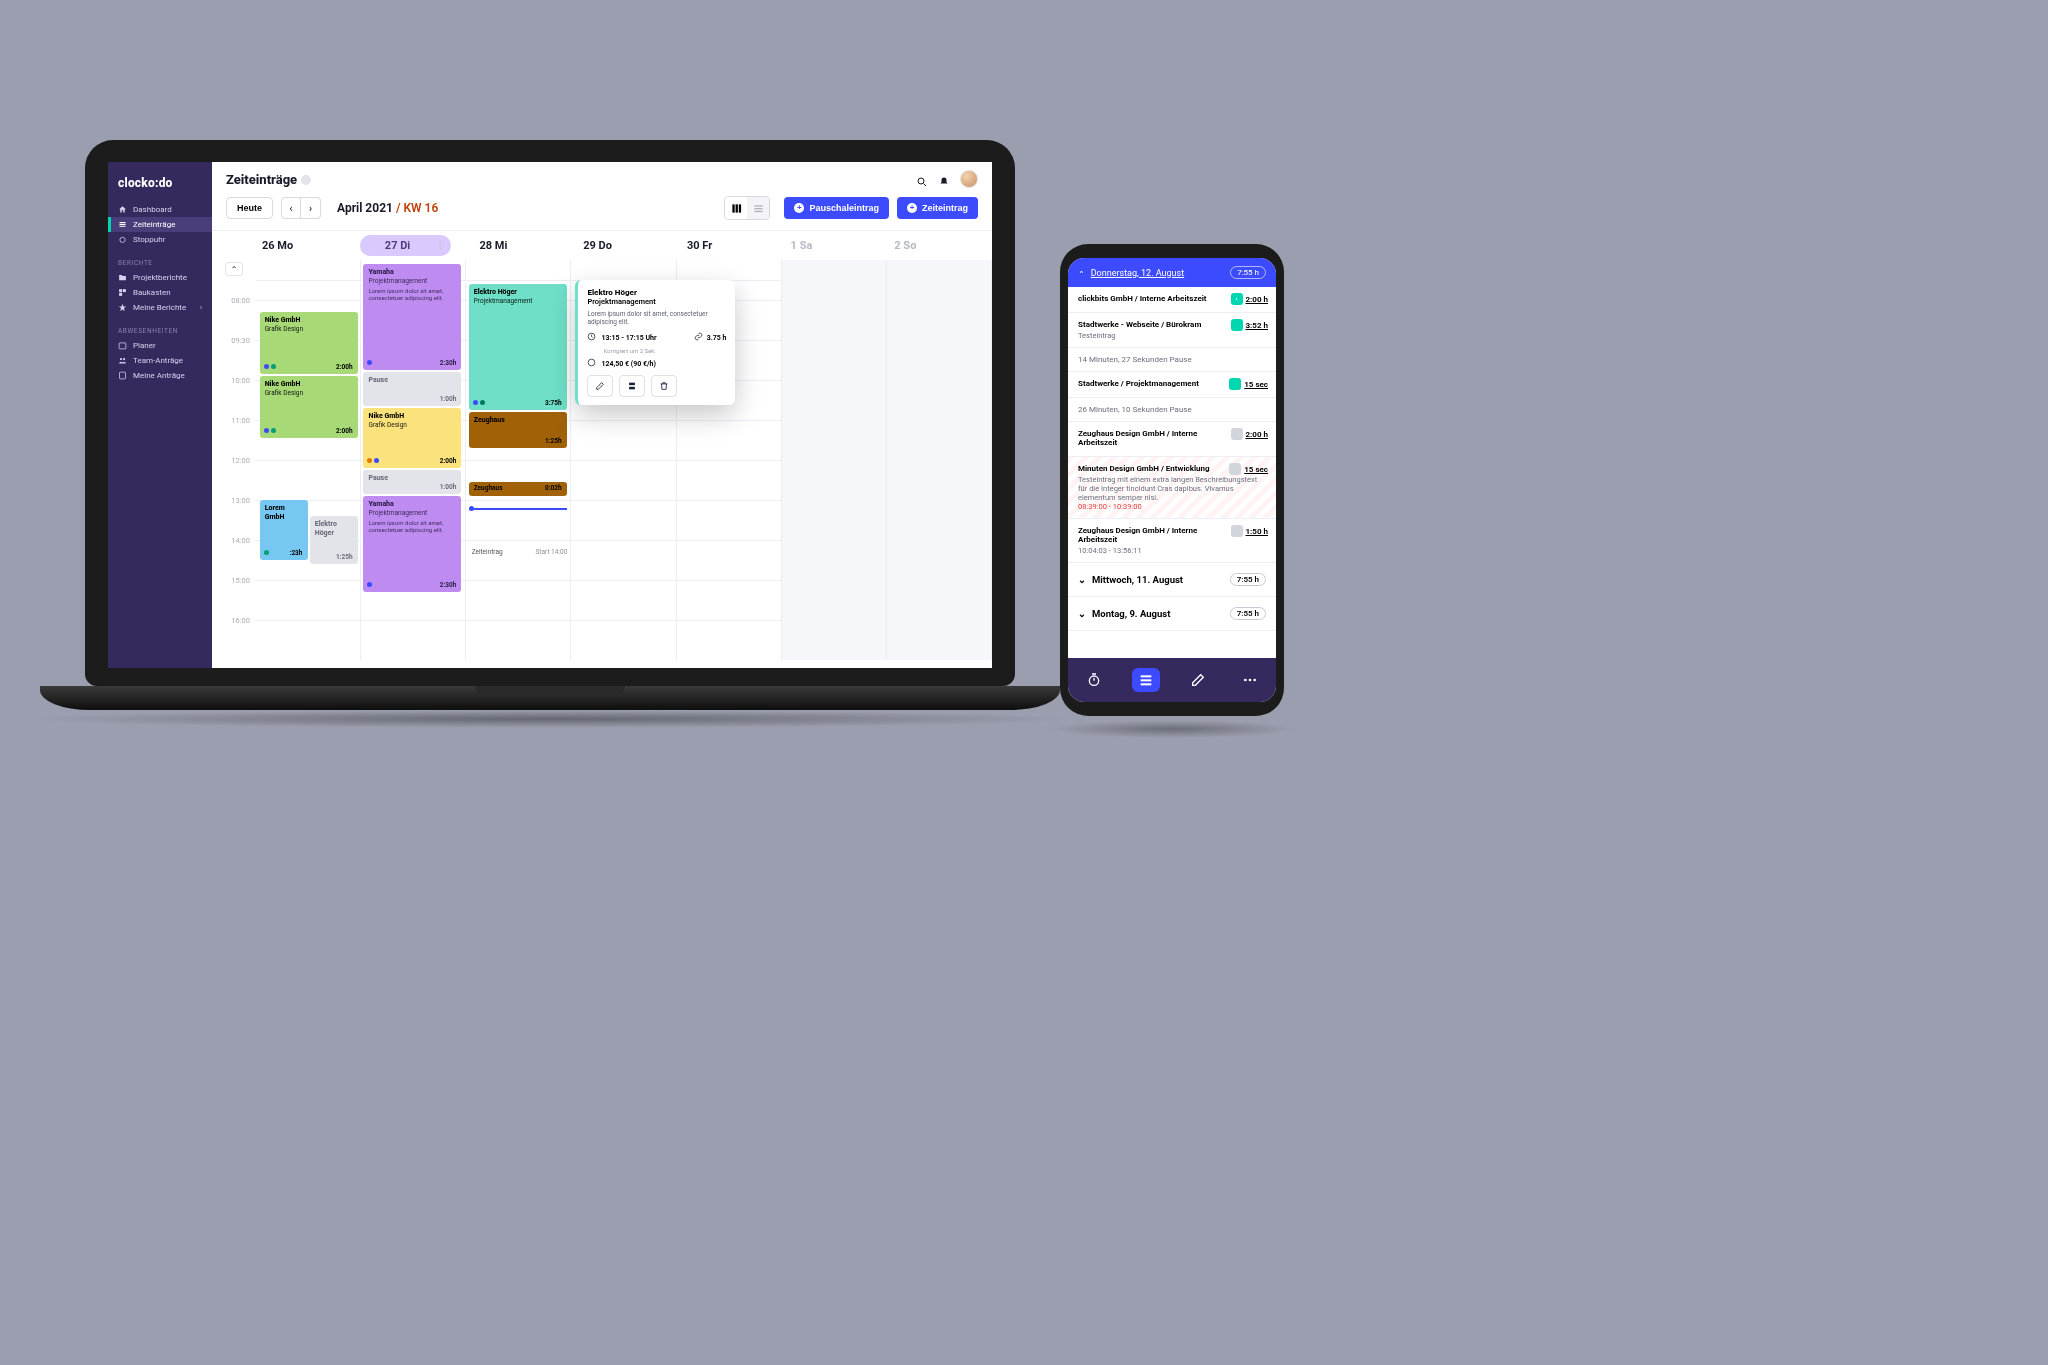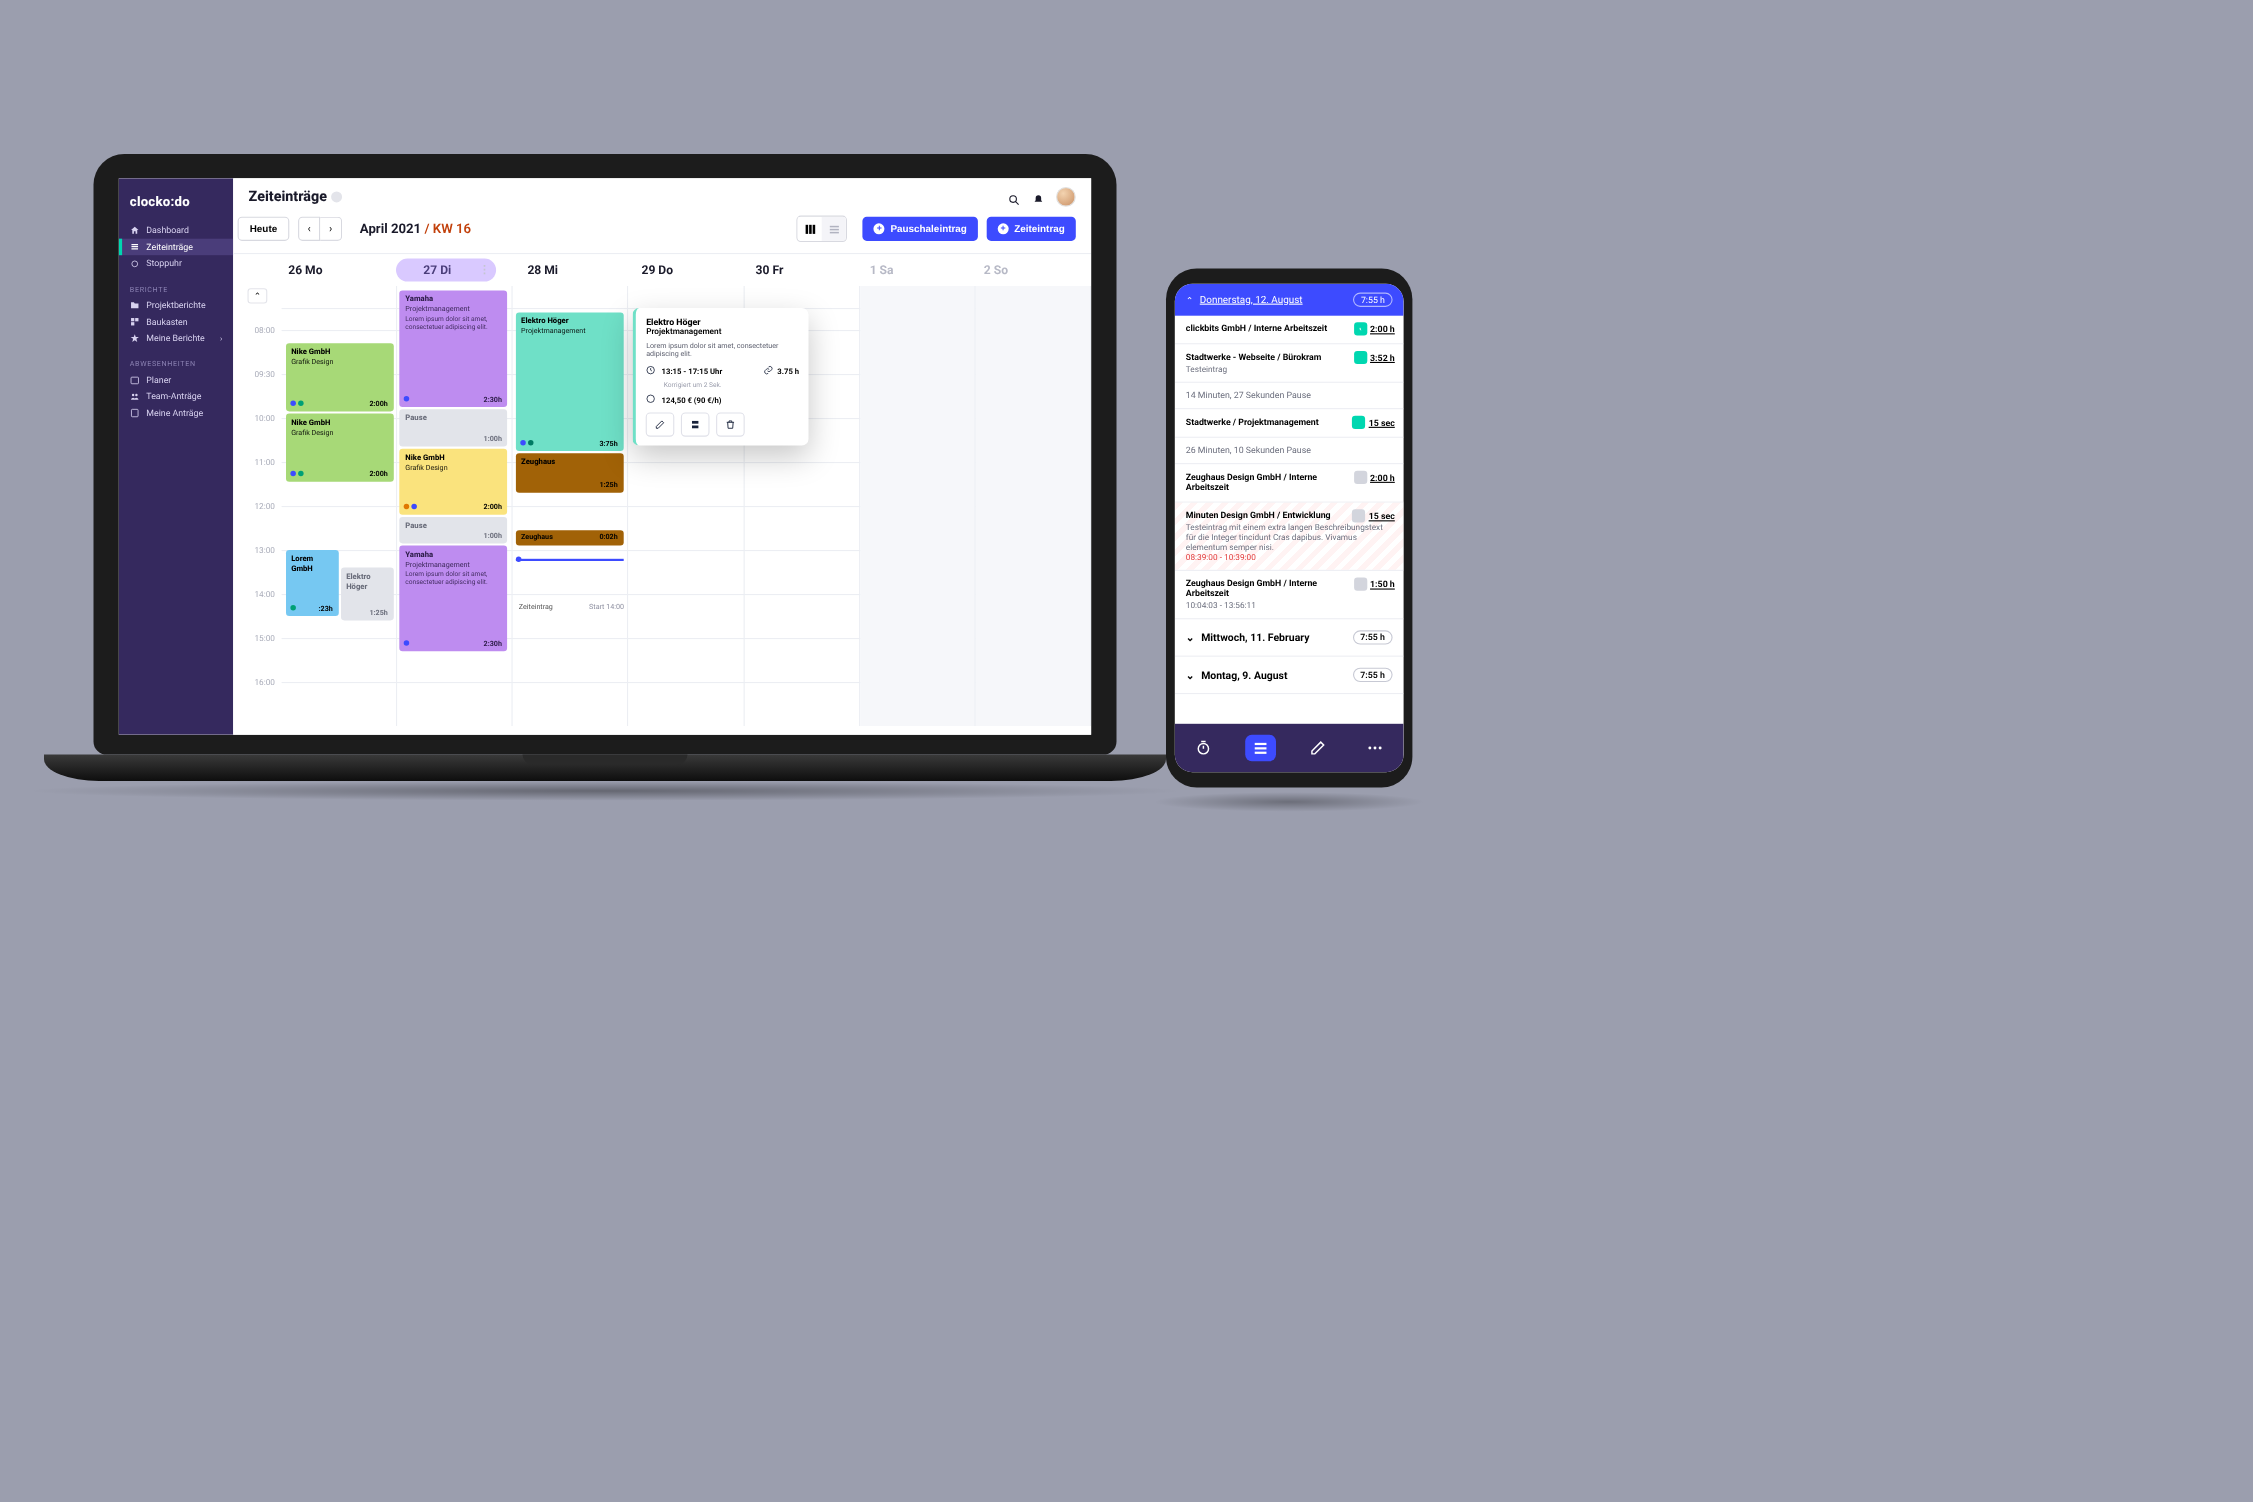--- a/index.html
+++ b/index.html
@@ -77,21 +77,21 @@
     padding:8px 14px;
   }
   .page-title{ font-size:13px; font-weight:800; color:#1a1a2a;}
   .page-title .info{ display:inline-block; width:10px; height:10px; border-radius:50%; background:#e3e4ea; margin-left:4px; vertical-align:middle;}
   .top-icons{display:flex; gap:10px; align-items:center;}
   .top-icon{width:12px; height:12px; color:#1a1a2a; cursor:pointer;}
   .avatar{width:18px;height:18px;border-radius:50%; background:radial-gradient(circle at 35% 30%, #f3d3b0, #c98f63); border:1px solid #e0e0e0;}
 
   .controlbar{
     display:flex; align-items:center; gap:8px;
-    padding:0 14px 10px 4px;
+    padding:0 14px 10px 14px;
   }
   .btn-outline{
     font-size:9px; font-weight:600; padding:5px 10px;
     border:1px solid #d8d9e0; border-radius:4px; background:#fff; cursor:pointer;
   }
   .pager{display:flex;}
   .pager .chev{width:20px;height:22px; display:flex;align-items:center;justify-content:center; border:1px solid #d8d9e0; font-size:10px; cursor:pointer;}
   .pager .chev:first-child{border-radius:4px 0 0 4px}
   .pager .chev:last-child{border-radius:0 4px 4px 0; border-left:none}
   .period{font-size:12px; font-weight:700; margin-left:8px; color:#1a1a2a;}
@@ -588,21 +588,21 @@
       </div>
       <div class="ph-item">
         <div class="line1">Zeughaus Design GmbH / Interne Arbeitszeit</div>
         <div class="line2">10:04:03 - 13:56:11</div>
         <div class="ph-dur off">
             <span class="badge"></span>
             <span>1:50 h</span>
           </div>
       </div>
       <div class="ph-day">
-        <span><span style="margin-right:6px">⌄</span><span>Mittwoch, 11. February</span></span>
+        <span><span style="margin-right:6px">⌄</span><span>Mittwoch, 11. August</span></span>
         <span class="pill">7:55 h</span>
       </div>
       <div class="ph-day">
         <span><span style="margin-right:6px">⌄</span><span>Montag, 9. August</span></span>
         <span class="pill">7:55 h</span>
       </div>
     </div>
     <div class="ph-bottom">
       <div class="ph-tab">
           <svg width="16" height="16" viewBox="0 0 24 24" fill="none" stroke="#fff" stroke-width="2">

